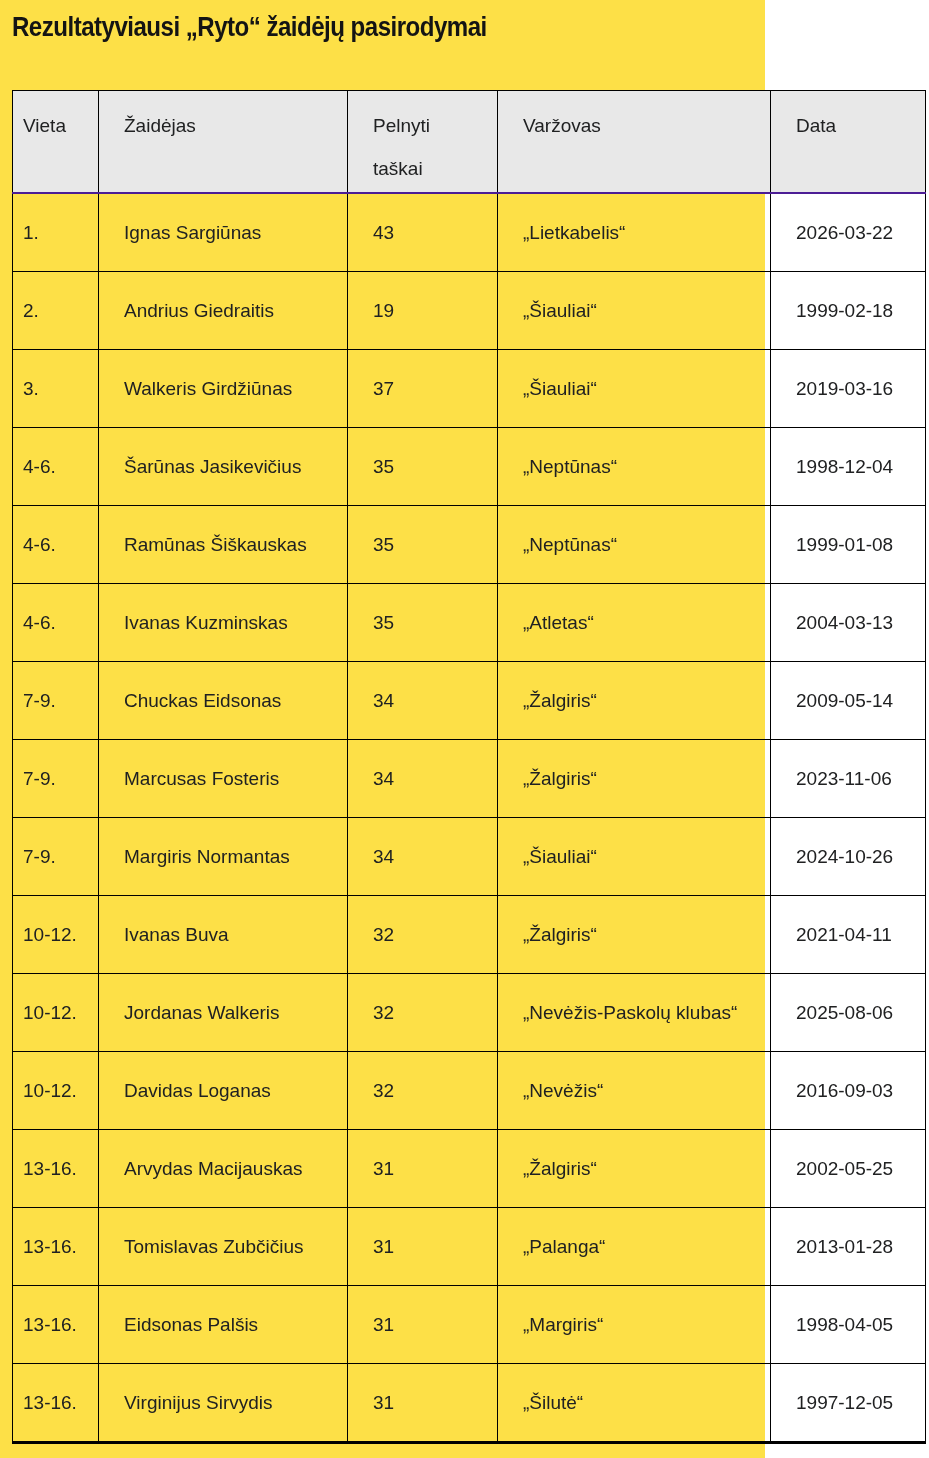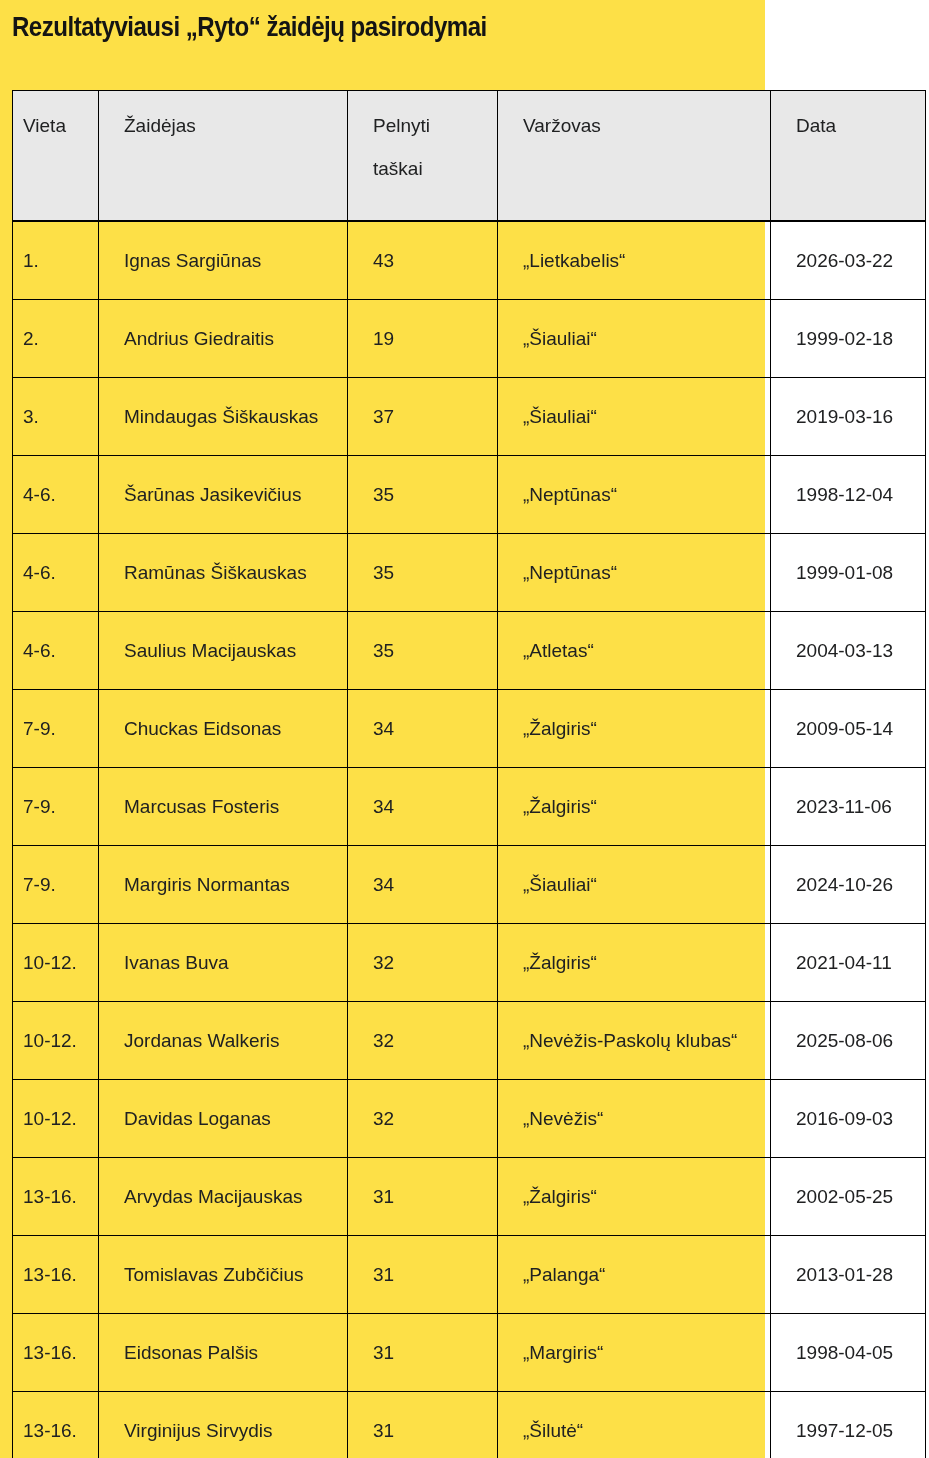--- a/index.html
+++ b/index.html
@@ -44,23 +44,23 @@
     vertical-align: top;
     font-weight: 400;
     line-height: 43px;
     padding: 17px 8px 17px 25px;
     overflow: hidden;
     box-sizing: border-box;
     word-wrap: normal;
   }
   .stats-table th {
     background: #e8e8e8;
-    border-bottom: 2px solid #000000;
+    border-bottom: 2px solid #4c1d95;
     padding-top: 13px;
-    padding-bottom: 30px;
+    padding-bottom: 2px;
   }
   .stats-table th:first-child,
   .stats-table td:first-child {
     padding-left: 10px;
   }
   
   .stats-table th.col-points {
     padding-right: 55px;
   }
   col.c-vieta    { width: 86px; }
@@ -103,42 +103,42 @@
         </tr>
         <tr>
           <td>2.</td>
           <td>Andrius Giedraitis</td>
           <td>19</td>
           <td>„Šiauliai“</td>
           <td>1999-02-18</td>
         </tr>
         <tr>
           <td>3.</td>
-          <td>Mindaugas Šiškauskas</td>
+          <td>Walkeris Girdžiūnas</td>
           <td>37</td>
           <td>„Šiauliai“</td>
           <td>2019-03-16</td>
         </tr>
         <tr>
           <td>4-6.</td>
           <td>Šarūnas Jasikevičius</td>
           <td>35</td>
           <td>„Neptūnas“</td>
           <td>1998-12-04</td>
         </tr>
         <tr>
           <td>4-6.</td>
           <td>Ramūnas Šiškauskas</td>
           <td>35</td>
           <td>„Neptūnas“</td>
           <td>1999-01-08</td>
         </tr>
         <tr>
           <td>4-6.</td>
-          <td>Saulius Macijauskas</td>
+          <td>Ivanas Kuzminskas</td>
           <td>35</td>
           <td>„Atletas“</td>
           <td>2004-03-13</td>
         </tr>
         <tr>
           <td>7-9.</td>
           <td>Chuckas Eidsonas</td>
           <td>34</td>
           <td>„Žalgiris“</td>
           <td>2009-05-14</td>

